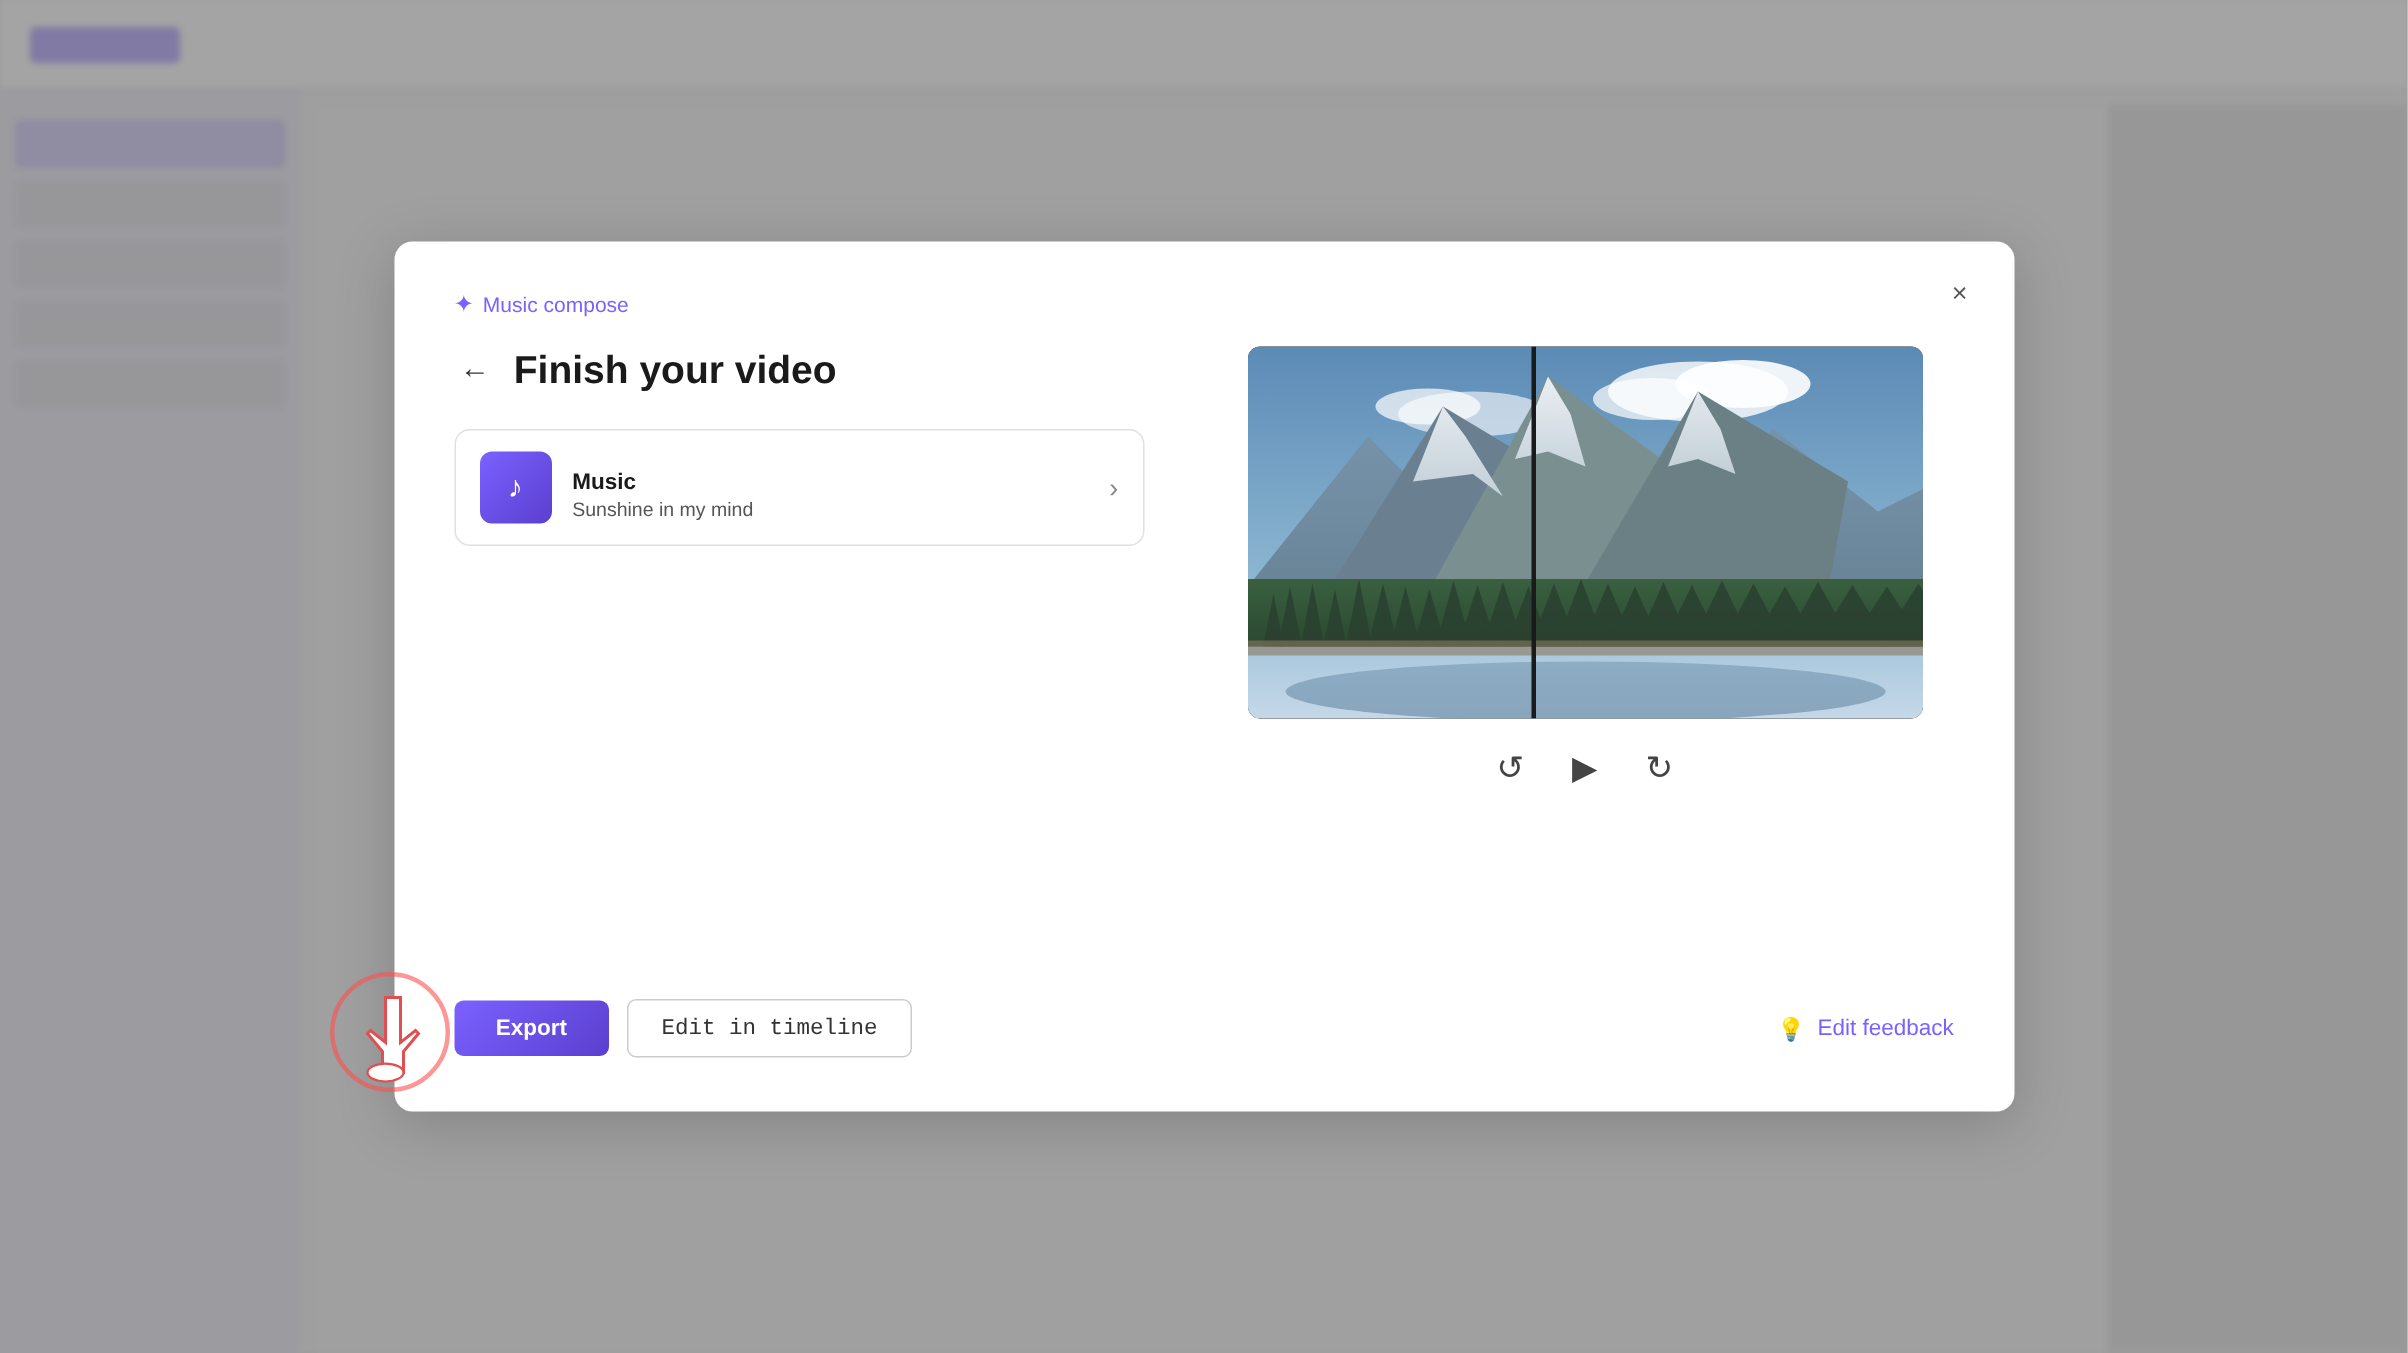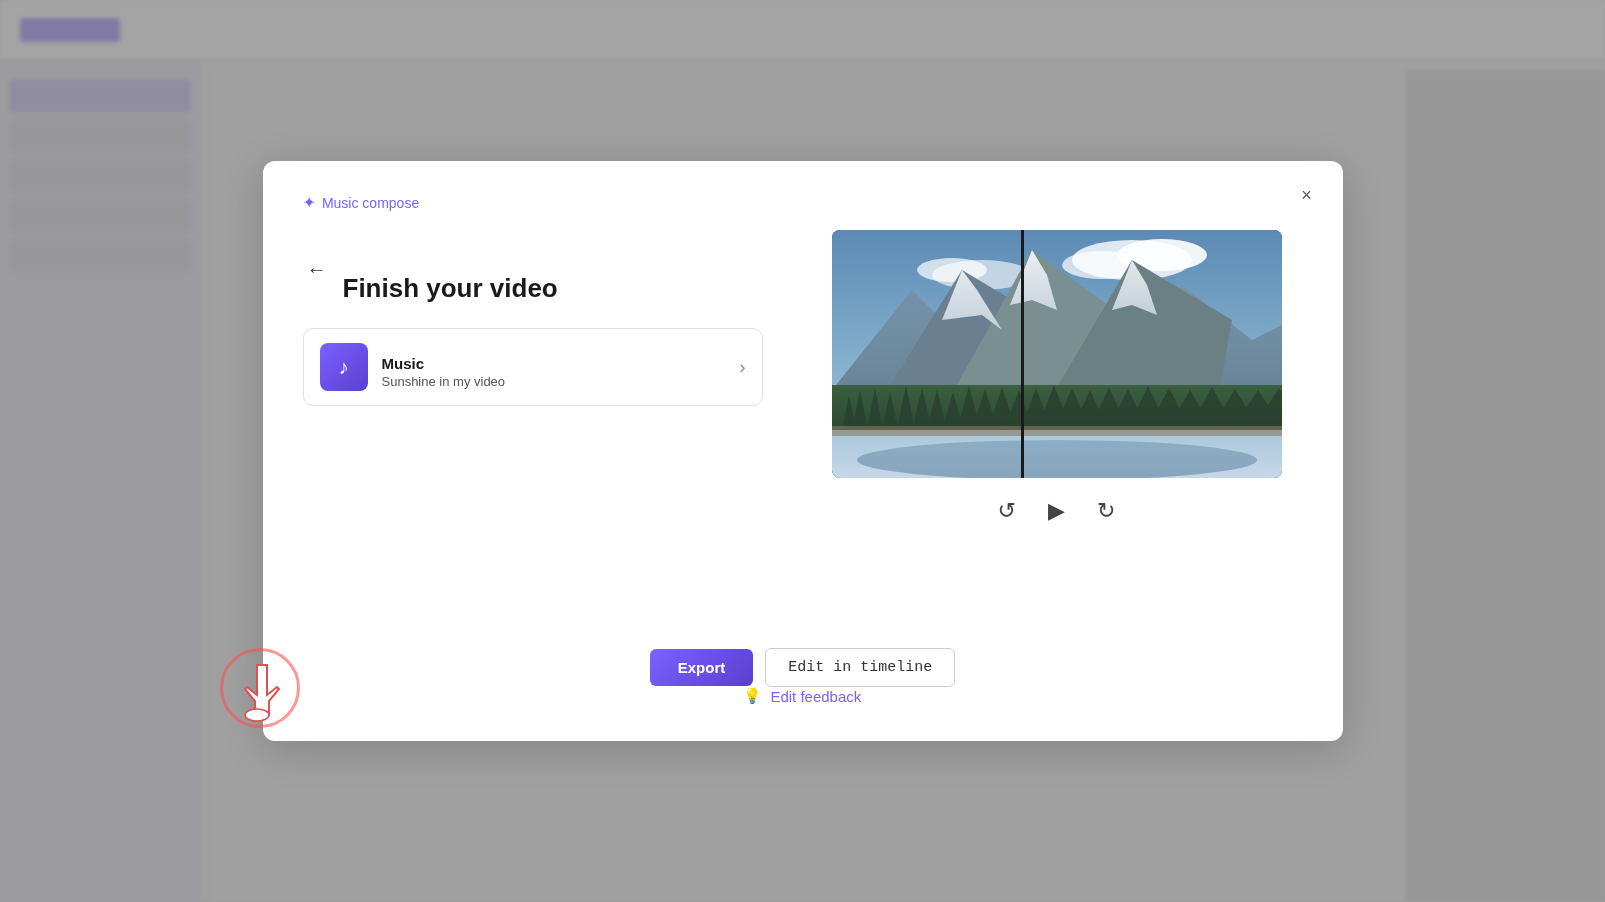--- a/index.html
+++ b/index.html
@@ -123,21 +123,20 @@
       font-size: 20px;
       display: flex; align-items: center;
       padding: 4px;
       border-radius: 4px;
     }
 
     .modal-title {
       font-size: 26px;
       font-weight: 600;
       color: #1a1a1a;
-      margin-top: 43px;
     }
 
     
     .music-card {
       display: flex;
       align-items: center;
       justify-content: space-between;
       background: #fff;
       border: 1.5px solid #e0e0e0;
       border-radius: 10px;
@@ -293,21 +292,20 @@
       top: 50%; right: -7px;
       transform: translateY(-50%);
     }
 
     
     .modal-bottom {
       display: flex;
       align-items: center;
       justify-content: space-between;
       margin-top: 32px;
-      flex-direction: column;
     }
 
     .bottom-left {
       display: flex;
       gap: 12px;
       align-items: center;
     }
 
     .export-btn {
       background: linear-gradient(135deg, #7b61ff, #5a3fcf);
@@ -437,21 +435,21 @@
           <h1 class="modal-title">Finish your video</h1>
         </div>
 
         <div class="music-card">
           <div class="music-card-left">
             <div class="music-icon-box">
               <span>♪</span>
             </div>
             <div>
               <div class="music-info-title">Music</div>
-              <div class="music-info-sub">Sunshine in my video</div>
+              <div class="music-info-sub">Sunshine in my mind</div>
             </div>
           </div>
           <span class="music-chevron">›</span>
         </div>
 
 
       </div>
 
       <div class="right-panel">
 

